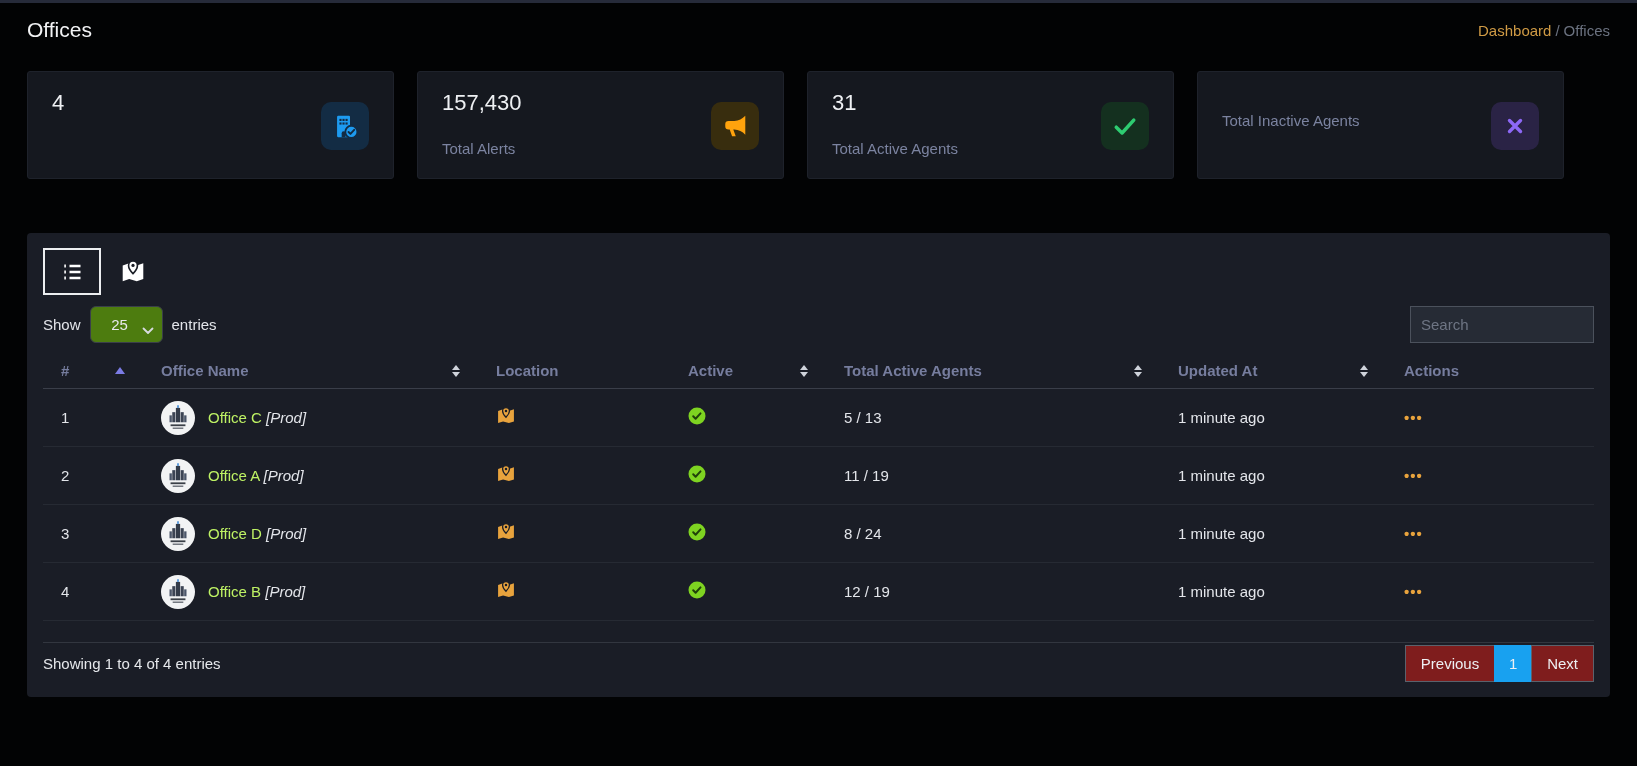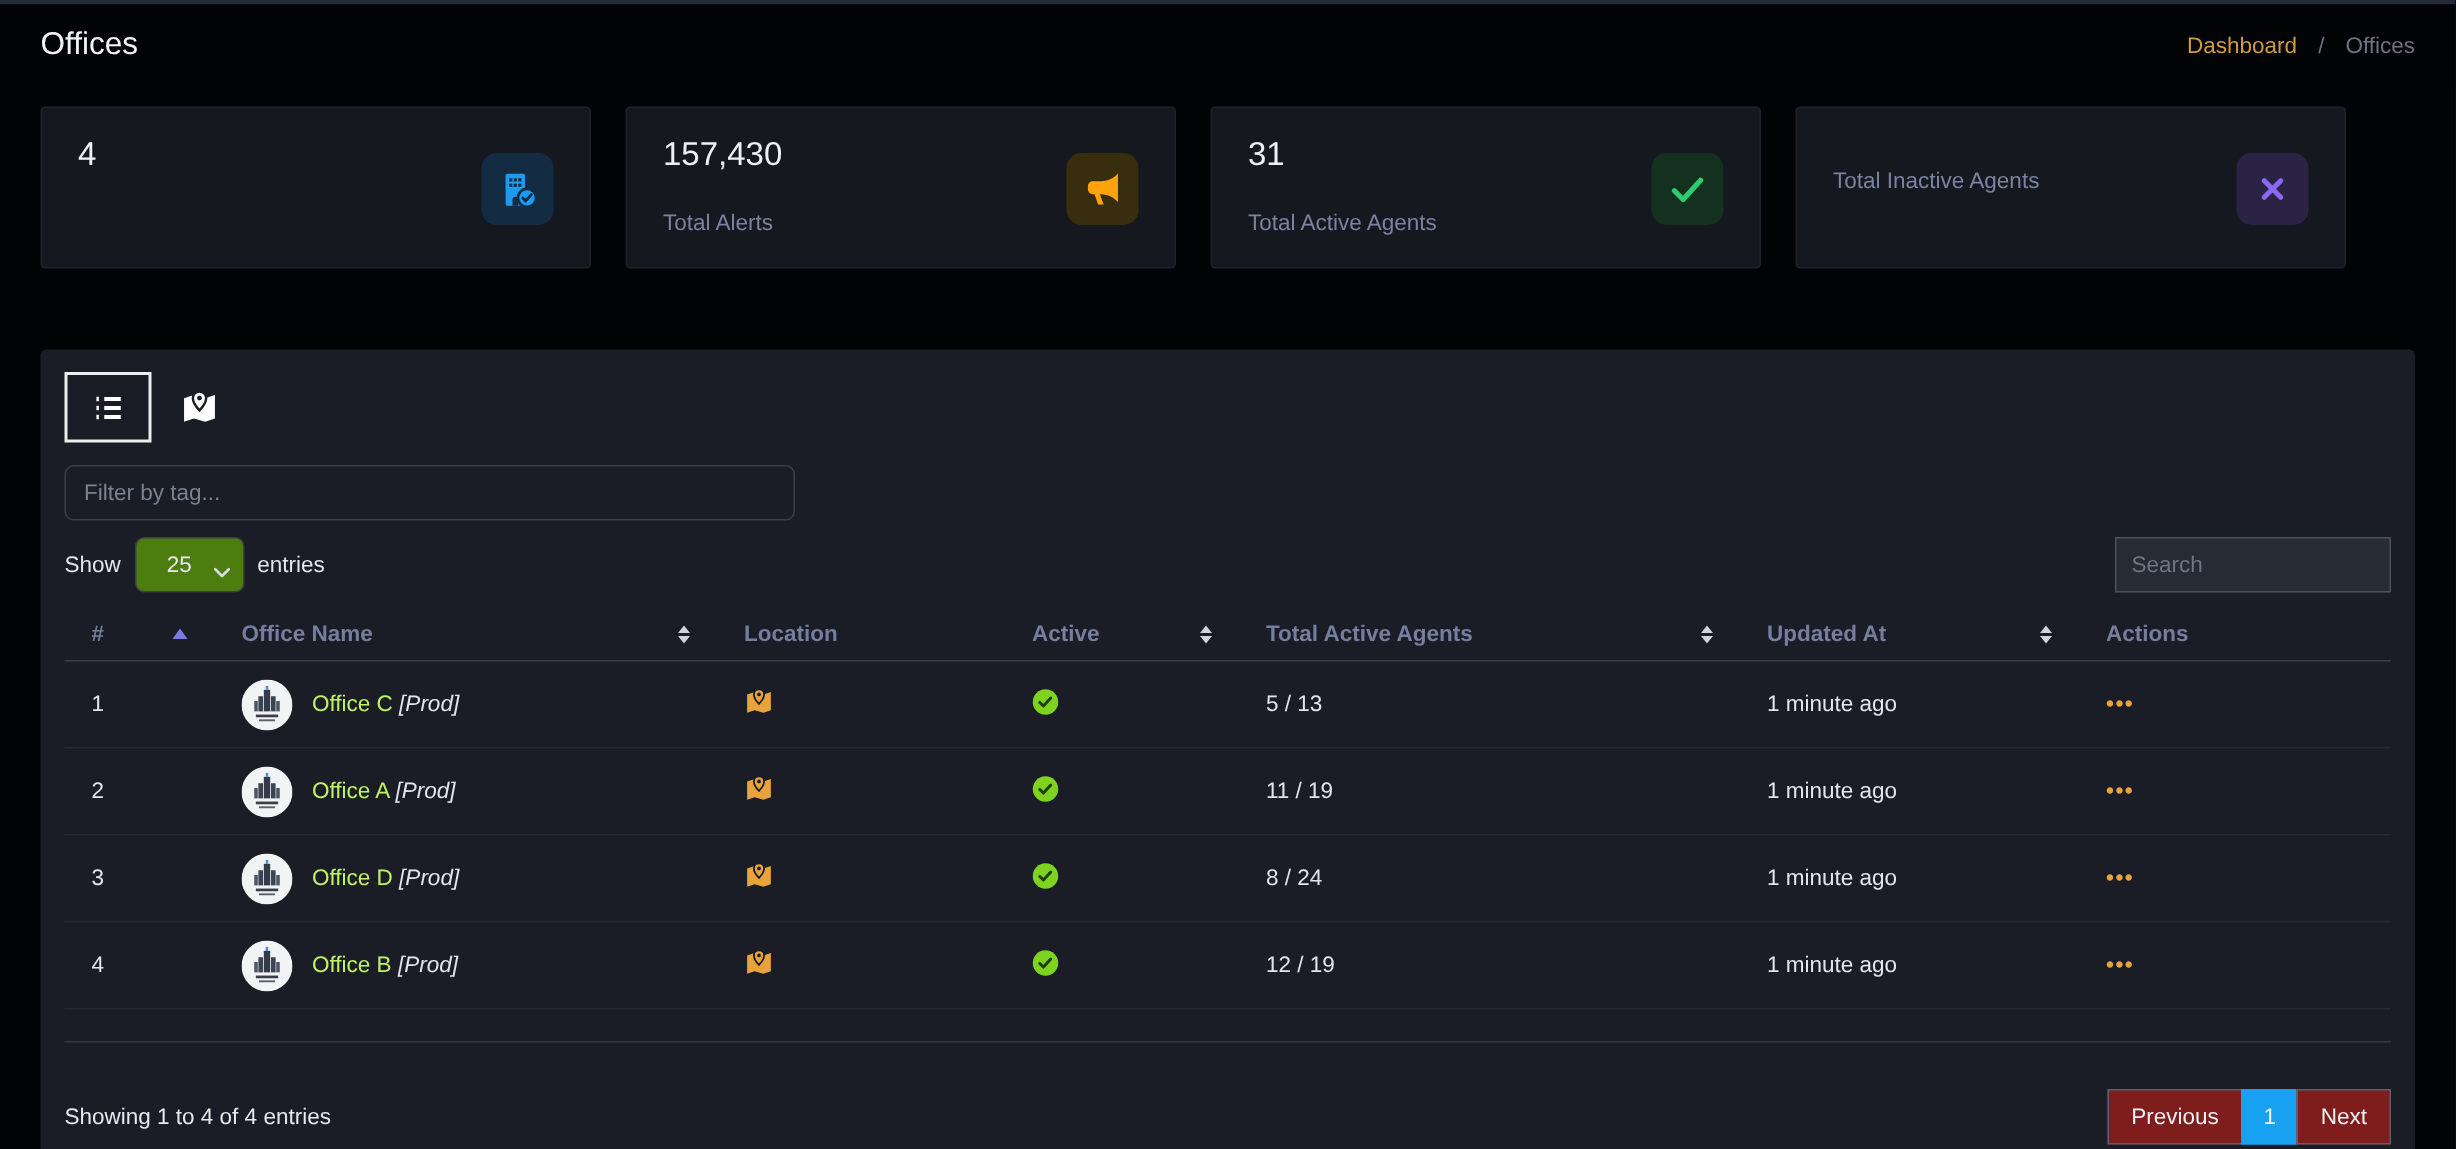--- a/index.html
+++ b/index.html
@@ -2,21 +2,21 @@
 <html><head>
 <meta charset="utf-8">
 <style>
   * { margin:0; padding:0; box-sizing:border-box; }
   html,body { width:1637px; height:766px; background:#020304; font-family:"Liberation Sans", sans-serif; overflow:hidden; }
   .top-strip { height:3px; background:#262b3a; }
 
   
   .app-header { height:54px; display:flex; align-items:center; justify-content:space-between; padding:0 27px; background:#020304; }
   .page-title { color:#f2f3f5; font-size:21px; font-weight:400; }
-  .breadcrumb { font-size:15px; display:flex; gap:14px; align-items:center; }
+  .breadcrumb { font-size:15px; display:flex; gap:4px; align-items:center; }
   .crumb-link { color:#d09b45; text-decoration:none; cursor:pointer; }
   .crumb-sep, .crumb-current { color:#6b7280; }
 
   
   .stats-row { display:flex; gap:23px; padding:14px 0 0 27px; }
   .stat-card { width:367px; height:108px; background:#15181f; border:1px solid #1e222b; border-radius:3px; padding:16px 24px; position:relative; }
   .stat-value { color:#eef0f3; font-size:22px; font-weight:400; margin-top:2px; }
   .stat-label { color:#7b83a0; font-size:15px; margin-top:24px; }
   .stat-iconbox { position:absolute; right:24px; top:30px; width:48px; height:48px; border-radius:10px; display:flex; align-items:center; justify-content:center; }
   .iconbox-blue   { background:#132c44; }
@@ -50,21 +50,21 @@
   .tri-up   { width:0; height:0; border-left:4px solid transparent; border-right:4px solid transparent; border-bottom:5px solid #cfd3db; }
   .tri-down { width:0; height:0; border-left:4px solid transparent; border-right:4px solid transparent; border-top:5px solid #cfd3db; }
   .tri-up.active { border-left-width:5px; border-right-width:5px; border-bottom:7px solid #7b7be4; }
   .name-cell { display:flex; align-items:center; gap:13px; }
   .office-link { color:#bef264; text-decoration:none; cursor:pointer; }
   .env-tag { font-style:italic; color:#e3e5ea; }
   .actions-dots { color:#e8a33d; font-weight:700; font-size:15px; letter-spacing:1px; cursor:pointer; }
   .loc-icon { color:#e8a33d; cursor:pointer; display:inline-flex; }
 
   
-  .table-footer { margin-top:21px; border-top:1px solid #32363f; padding-top:31px; display:flex; align-items:center; justify-content:space-between; }
+  .table-footer { margin-top:21px; border-top:1px solid #32363f; padding-top:2px; display:flex; align-items:center; justify-content:space-between; }
   .footer-summary { color:#e6e8ec; font-size:15px; }
   .pagination { display:flex; }
   .page-btn { height:37px; background:#7f1d1d; border:1px solid #5b626c; color:#eef0f3; font-size:15px; padding:0 15px; cursor:pointer; font-family:"Liberation Sans",sans-serif; }
   .page-btn.next { margin-left:-1px;text-align:center; }
   .page-btn.active-page { background:#18a1f0; border:1px solid #18a1f0; width:38px; padding:0; margin-left:-1px; }
 </style>
 </head>
 <body>
 
 <div class="top-strip"></div>
@@ -144,21 +144,20 @@
       <span style="display:inline-flex; color:#ffffff;">
         <svg width="26" height="26" viewBox="0 0 24 24">
           <path d="M8.5 4L2.5 6v14.5l6-2 7 2 6-2V4l-6 2-7-2z" fill="currentColor"></path>
           <path d="M12 1.8c-2.3 0-4.1 1.8-4.1 4.1 0 3.3 4.1 7.6 4.1 7.6s4.1-4.3 4.1-7.6c0-2.3-1.8-4.1-4.1-4.1z" fill="currentColor" stroke="#1a1d26" stroke-width="1.5"></path>
           <circle cx="12" cy="5.9" r="1.5" fill="#1a1d26"></circle>
         </svg>
       </span>
     </button>
   </div>
 
-  <input class="filter-input" type="text" placeholder="Filter by tag..." style="">
 
   <div class="entries-row">
     <div class="entries-left">
       <span>Show</span>
       <span class="page-size-wrap">
         <select class="page-size-select">
           <option>25</option>
         </select>
         <span class="chev">
           <svg width="12" height="8" viewBox="0 0 12 8" fill="none">

